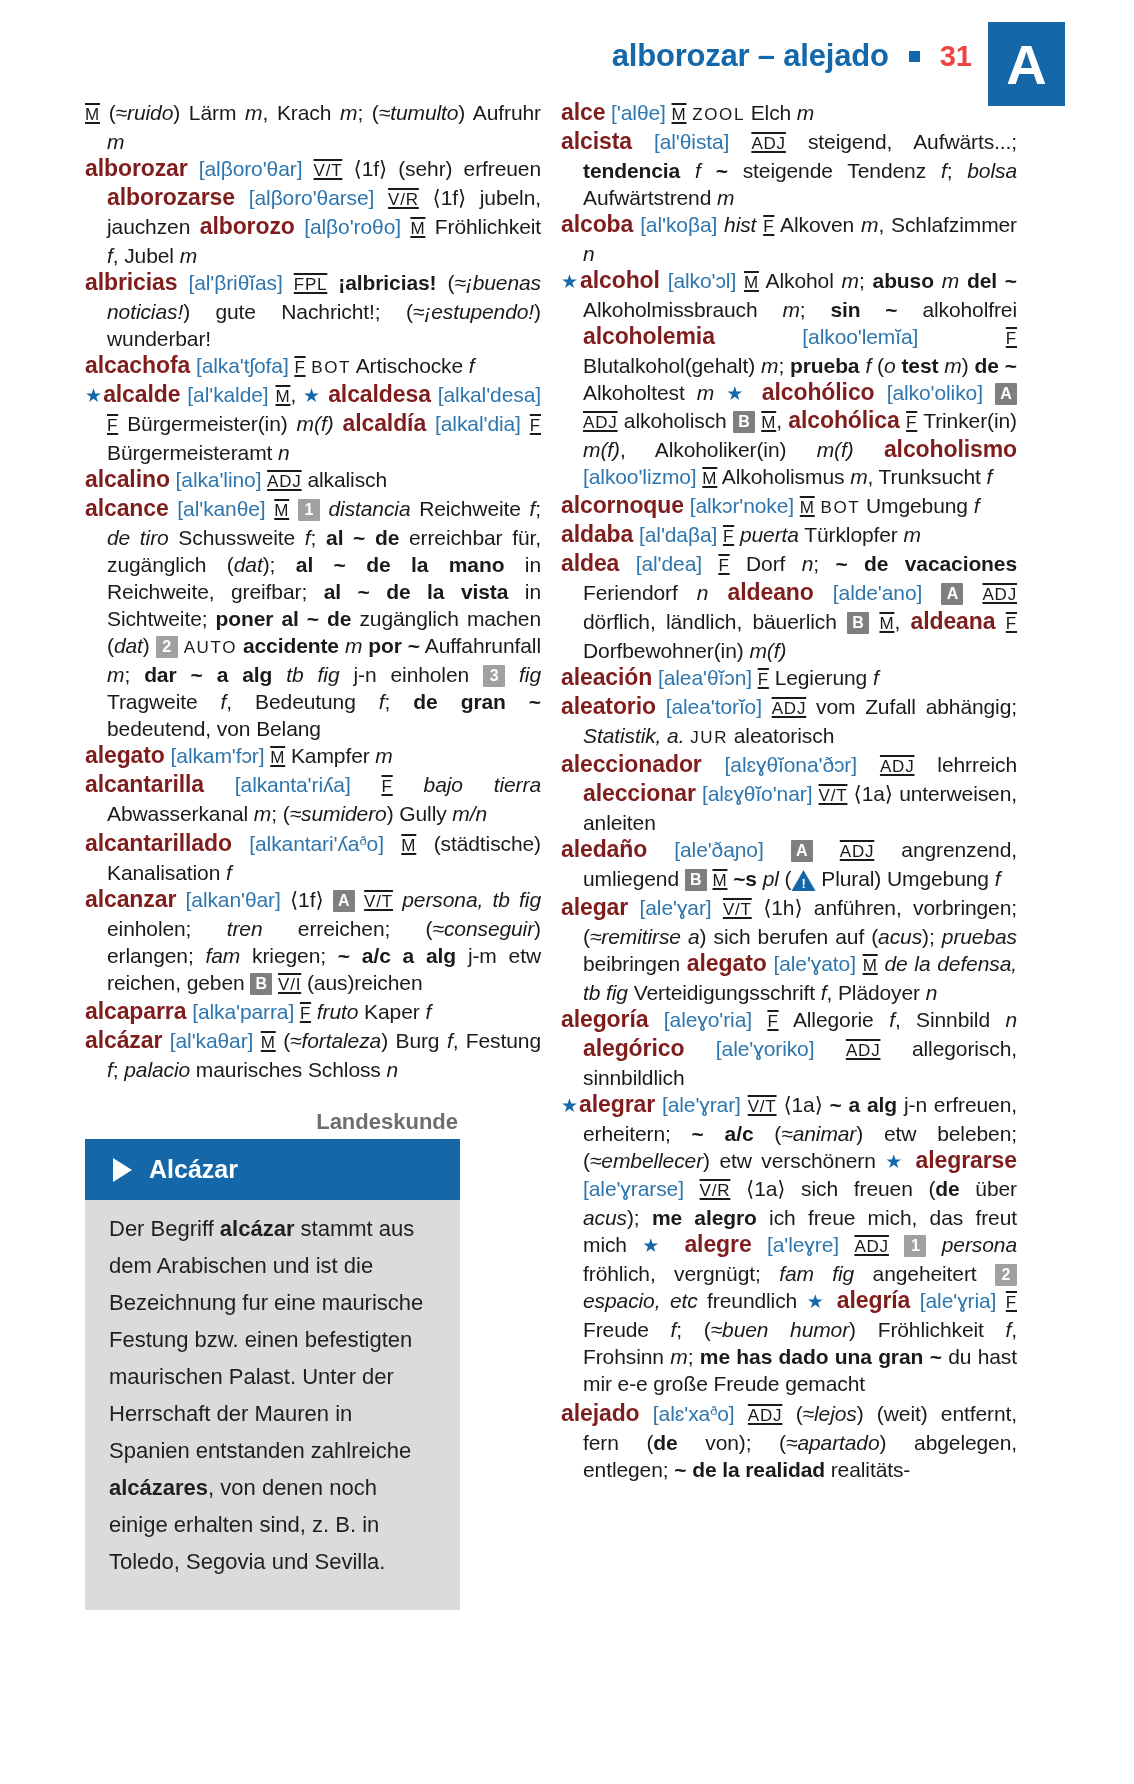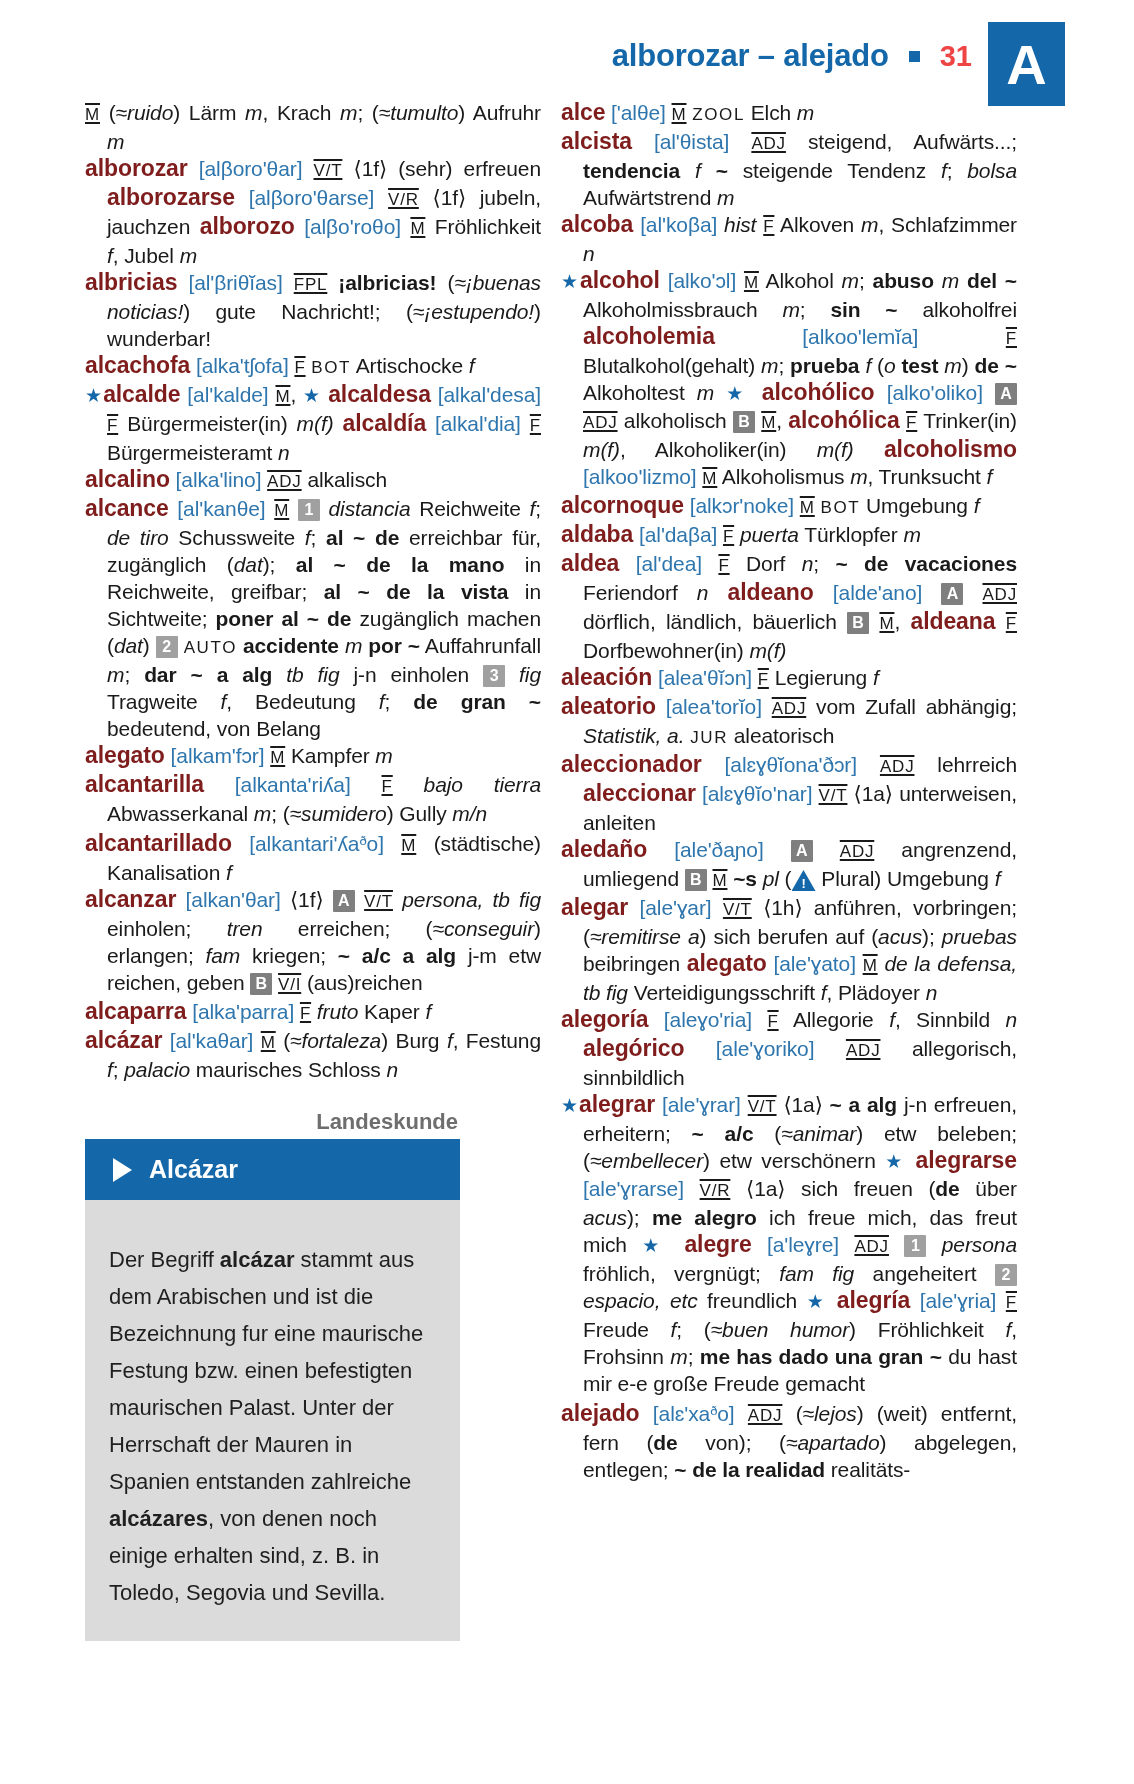--- a/index.html
+++ b/index.html
@@ -39,21 +39,21 @@
   .seg-sup{font-size:13px;vertical-align:6px;color:#2e76ad;}
   
   .infobox{margin-top:26px;width:375px;}
   .infobox-label{text-align:right;color:#6e6e6e;font-weight:bold;font-size:22px;
       padding-right:2px;margin-bottom:4px;}
   .infobox-bar{background:#1467a8;height:61px;display:flex;align-items:center;
       padding-left:28px;gap:17px;box-sizing:border-box;}
   .tri-icon{width:0;height:0;border-left:19px solid #fff;
       border-top:12px solid transparent;border-bottom:12px solid transparent;}
   .infobox-title{color:#fff;font-weight:bold;font-size:25px;}
-  .infobox-body{background:#dbdbdb;padding:41px 26px 30px 24px;font-size:22px;line-height:37px;
+  .infobox-body{background:#dbdbdb;padding:10px 26px 30px 24px;font-size:22px;line-height:37px;
       color:#1f1f1f;}
 </style>
 </head>
 <body>
 
 <div class="page">
 
   <div class="header">
     <div class="header-inner">
       <span class="range">alborozar – alejado</span>

